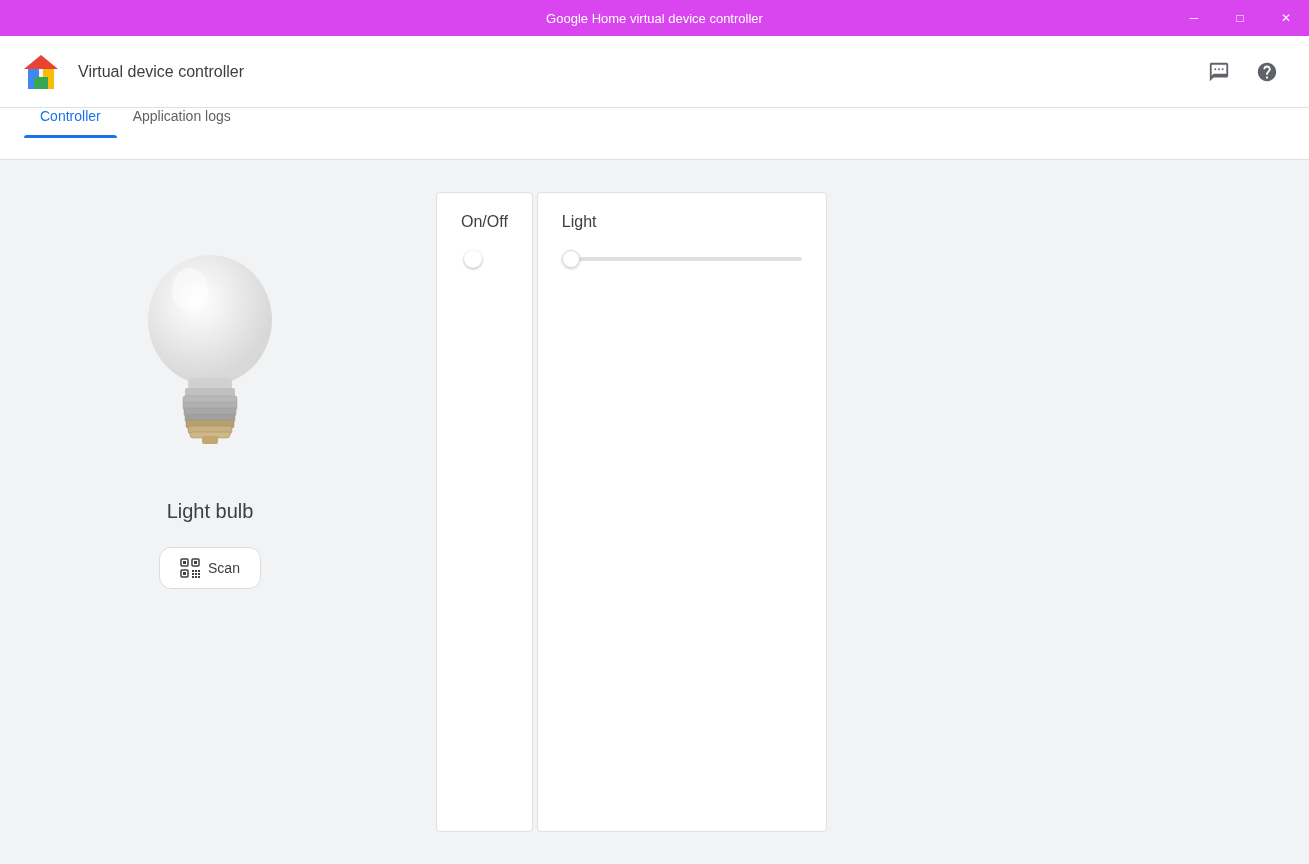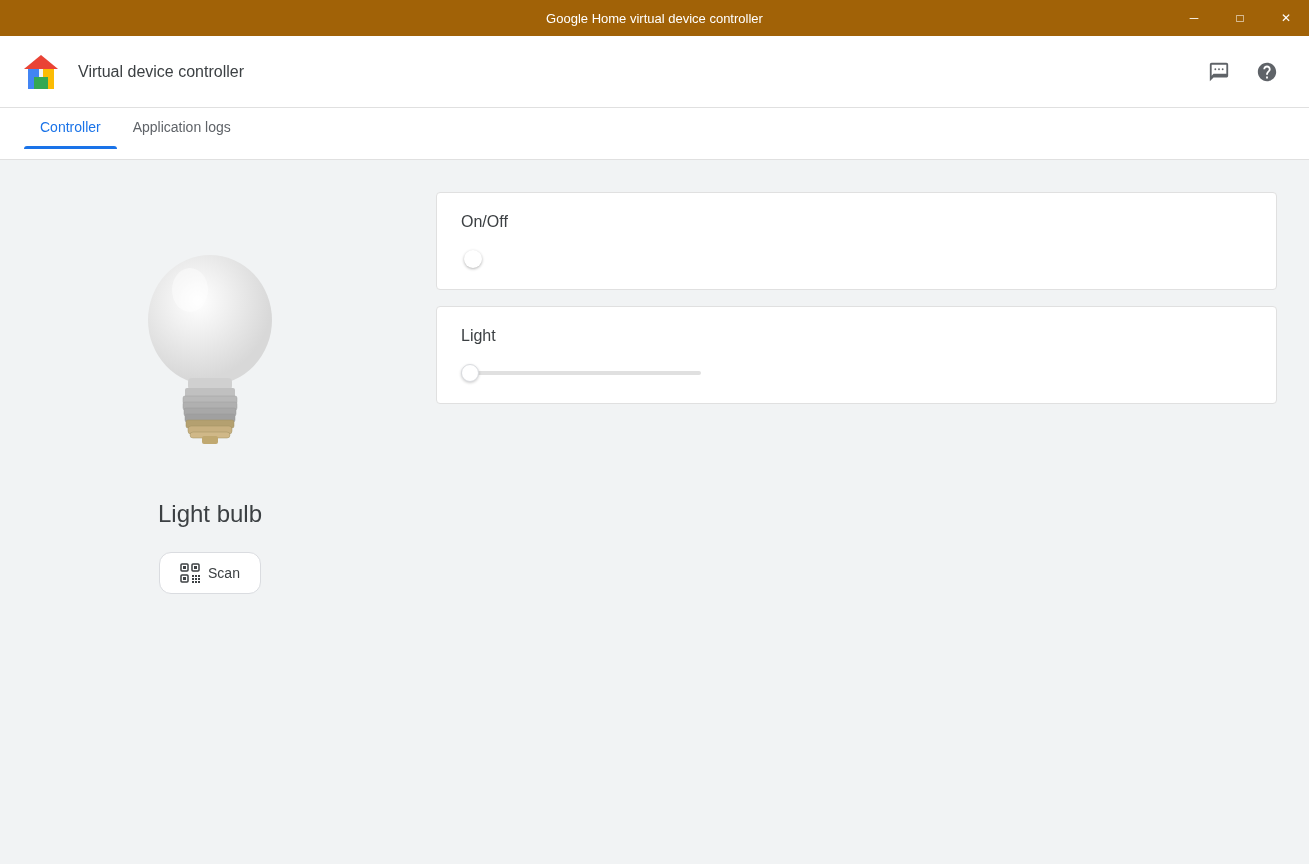--- a/index.html
+++ b/index.html
@@ -13,21 +13,21 @@
       background: #fff;
       width: 1309px;
       height: 864px;
       overflow: hidden;
       display: flex;
       flex-direction: column;
     }
 
     
     .title-bar {
-      background: #a16207;
+      background: #d946ef;
       height: 36px;
       display: flex;
       align-items: center;
       justify-content: center;
       position: relative;
       flex-shrink: 0;
     }
 
     .title-bar-text {
       color: #fff;
@@ -101,21 +101,21 @@
       border: none;
       background: transparent;
       cursor: pointer;
       border-radius: 50%;
       color: #5f6368;
     }
 
     
     .tabs-bar {
       display: flex;
-      align-items: center;
+      align-items: flex-start;
       height: 52px;
       padding: 0 24px;
       background: #fff;
       border-bottom: 1px solid #e0e0e0;
       flex-shrink: 0;
     }
 
     .tab {
       padding: 0 16px 14px 16px;
       font-size: 14px;
@@ -169,21 +169,21 @@
       justify-content: center;
     }
 
     
     .bulb-svg {
       width: 160px;
       height: 240px;
     }
 
     .device-name {
-      font-size: 24px;
+      font-size: 20px;
       font-weight: 400;
       color: #3c4043;
       margin-top: 20px;
       margin-bottom: 24px;
     }
 
     .scan-button {
       display: flex;
       align-items: center;
       gap: 8px;
@@ -195,22 +195,21 @@
       font-size: 14px;
       font-weight: 500;
       color: #3c4043;
     }
 
     
     .right-panel {
       flex: 1;
       padding: 32px 32px 32px 16px;
       display: flex;
-      flex-direction: column;
-      gap: 16px;
+      gap: 4px;
       overflow-y: auto;
     }
 
     .control-card {
       background: #fff;
       border: 1px solid #e0e0e0;
       border-radius: 4px;
       padding: 20px 24px 24px 24px;
     }
 

